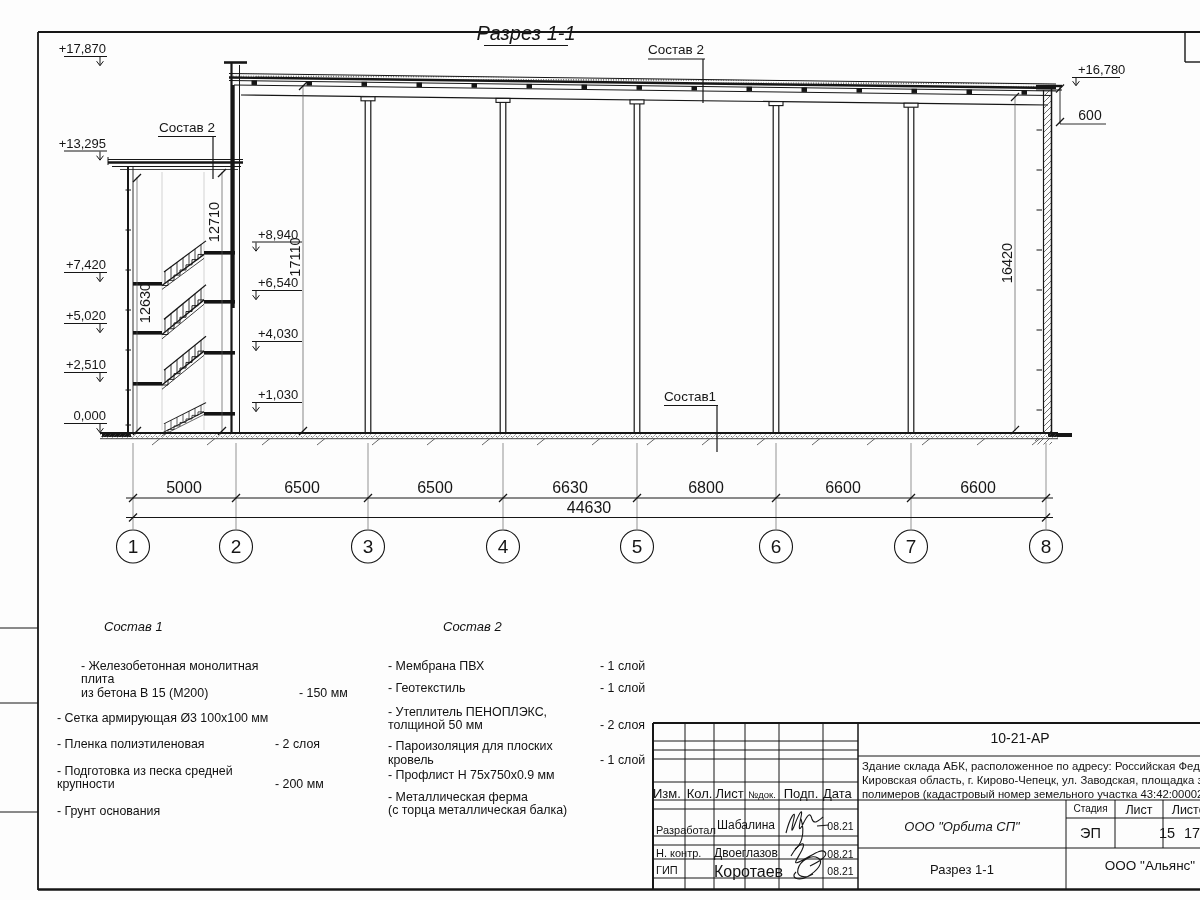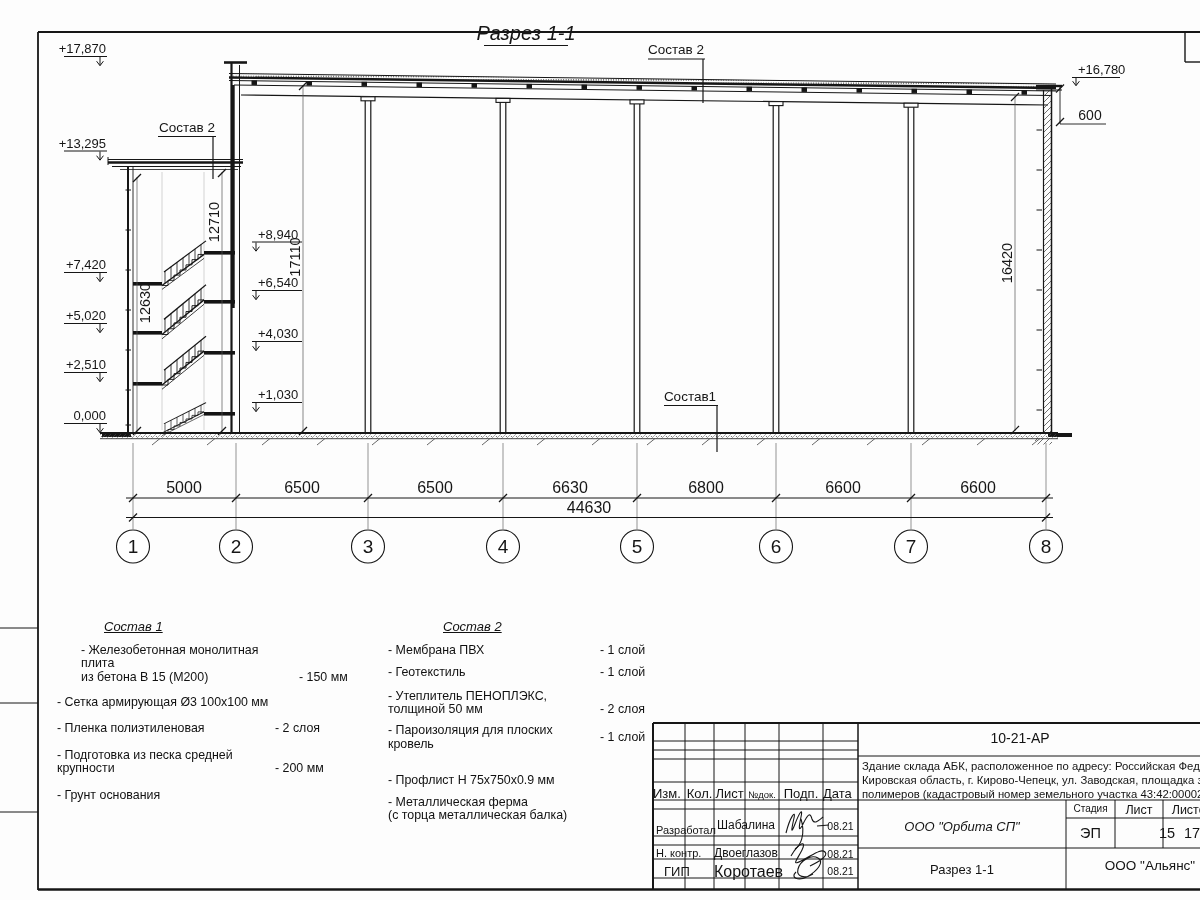--- a/index.html
+++ b/index.html
@@ -4,21 +4,21 @@
 <style>
   html,body{margin:0;padding:0;}
   body{width:1200px;height:900px;overflow:hidden;background:#fdfdfd;
        font-family:"Liberation Sans",sans-serif;color:#111;}
   #page{position:relative;width:1200px;height:900px;}
   svg{position:absolute;left:0;top:0;}
   svg text{font-family:"Liberation Sans",sans-serif;fill:#161616;}
   .t{position:absolute;white-space:nowrap;color:#131313;}
   .legend{position:absolute;font-size:12.4px;line-height:13.6px;}
   .ltitle{display:inline-block;font-style:italic;font-size:13px;
-          text-decoration:underline;margin-bottom:10px;}
+          margin-bottom:26px;}
   .lrow{display:flex;align-items:flex-end;}
   .lname{white-space:pre-line;}
   .lval{margin-left:4px;white-space:nowrap;}
 </style>
 </head>
 <body>
 
 <div id="page">
 
 <svg width="1200" height="900" viewBox="0 0 1200 900">
@@ -442,21 +442,21 @@
       </div>
   <div class="lrow" style="margin-bottom:10px;">
         <span class="lname" style="width:208px;">- Геотекстиль</span>
         <span class="lval">- 1 слой</span>
       </div>
   <div class="lrow" style="margin-bottom:7px;">
         <span class="lname" style="width:208px;">- Утеплитель ПЕНОПЛЭКС,
 толщиной 50 мм</span>
         <span class="lval">- 2 слоя</span>
       </div>
-  <div class="lrow" style="margin-bottom:23px;align-items:center;">
+  <div class="lrow" style="margin-bottom:2px;">
         <span class="lname" style="width:208px;">- Пароизоляция для плоских кровель</span>
         <span class="lval">- 1 слой</span>
       </div>
   <div class="lrow" style="margin-bottom:8px;">
         <span class="lname" style="width:208px;">- Профлист Н 75х750х0.9 мм</span>
         <span class="lval"></span>
       </div>
   <div class="lrow">
         <span class="lname" style="width:208px;">- Металлическая ферма
 (с торца металлическая балка)</span>
@@ -473,21 +473,21 @@
   <div class="t" style="left:823px;top:785.5px;width:20px;text-align:center;font-size:13px;">Дата</div>
 
   <div class="t" style="left:656px;top:824px;font-size:11px;">Разработал</div>
   <div class="t" style="left:714px;top:817.5px;width:64px;text-align:center;font-size:12px;">Шабалина</div>
   <div class="t" style="left:823px;top:819.5px;width:35px;text-align:center;font-size:10.5px;">08.21</div>
 
   <div class="t" style="left:656px;top:847px;font-size:11px;">Н. контр.</div>
   <div class="t" style="left:714px;top:846px;width:64px;text-align:center;font-size:12px;">Двоеглазов</div>
   <div class="t" style="left:823px;top:847.5px;width:35px;text-align:center;font-size:10.5px;">08.21</div>
 
-  <div class="t" style="left:656px;top:864px;font-size:13px;margin-left:8px;">ГИП</div>
+  <div class="t" style="left:656px;top:864px;font-size:11px;">ГИП</div>
   <div class="t" style="left:714px;top:863px;width:64px;text-align:center;font-size:16px;">Коротаев</div>
   <div class="t" style="left:823px;top:864.5px;width:35px;text-align:center;font-size:10.5px;">08.21</div>
 
   <div class="t" style="left:858px;top:730px;width:324px;text-align:center;font-size:14px;">10-21-АР</div>
   <div class="t" style="left:862px;top:760px;font-size:11.3px;line-height:13.8px;">
     <div>Здание склада АБК, расположенное по адресу: Российская Федерация,</div>
     <div>Кировская область, г. Кирово-Чепецк, ул. Заводская, площадка завода</div>
     <div>полимеров (кадастровый номер земельного участка 43:42:000022:3</div>
   </div>
   <div class="t" style="left:858px;top:819px;width:208px;text-align:center;font-style:italic;font-size:13px;">ООО "Орбита СП"</div>

